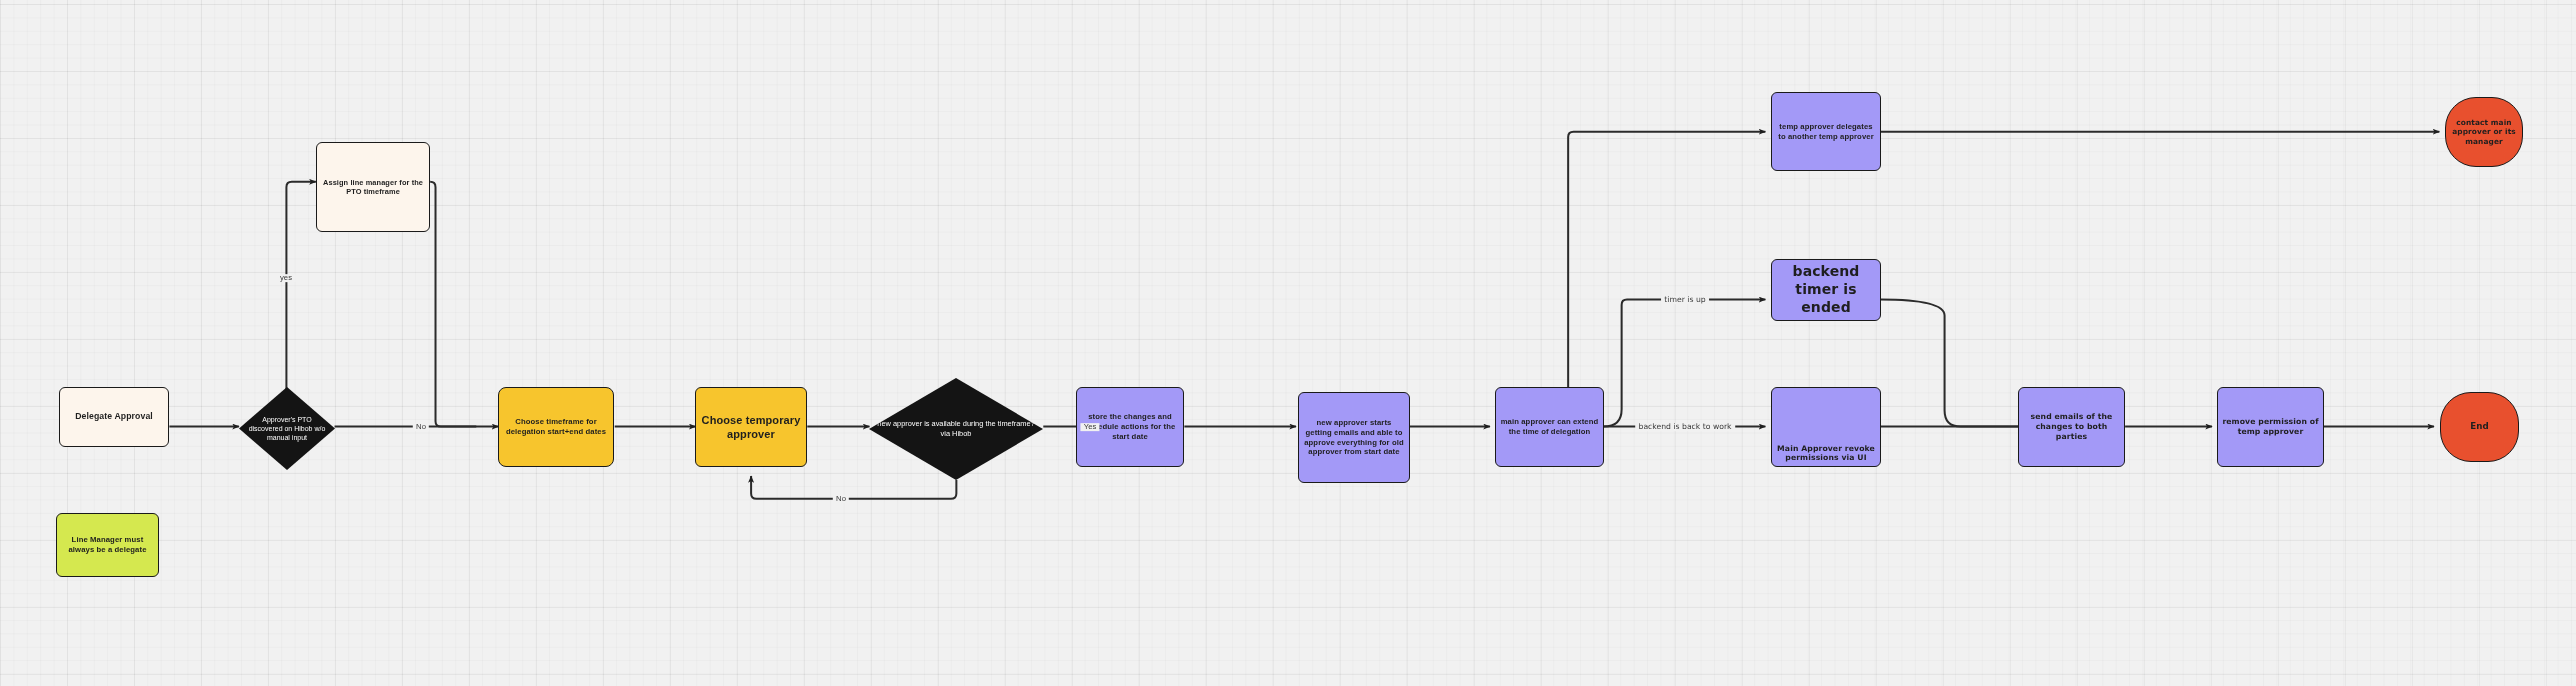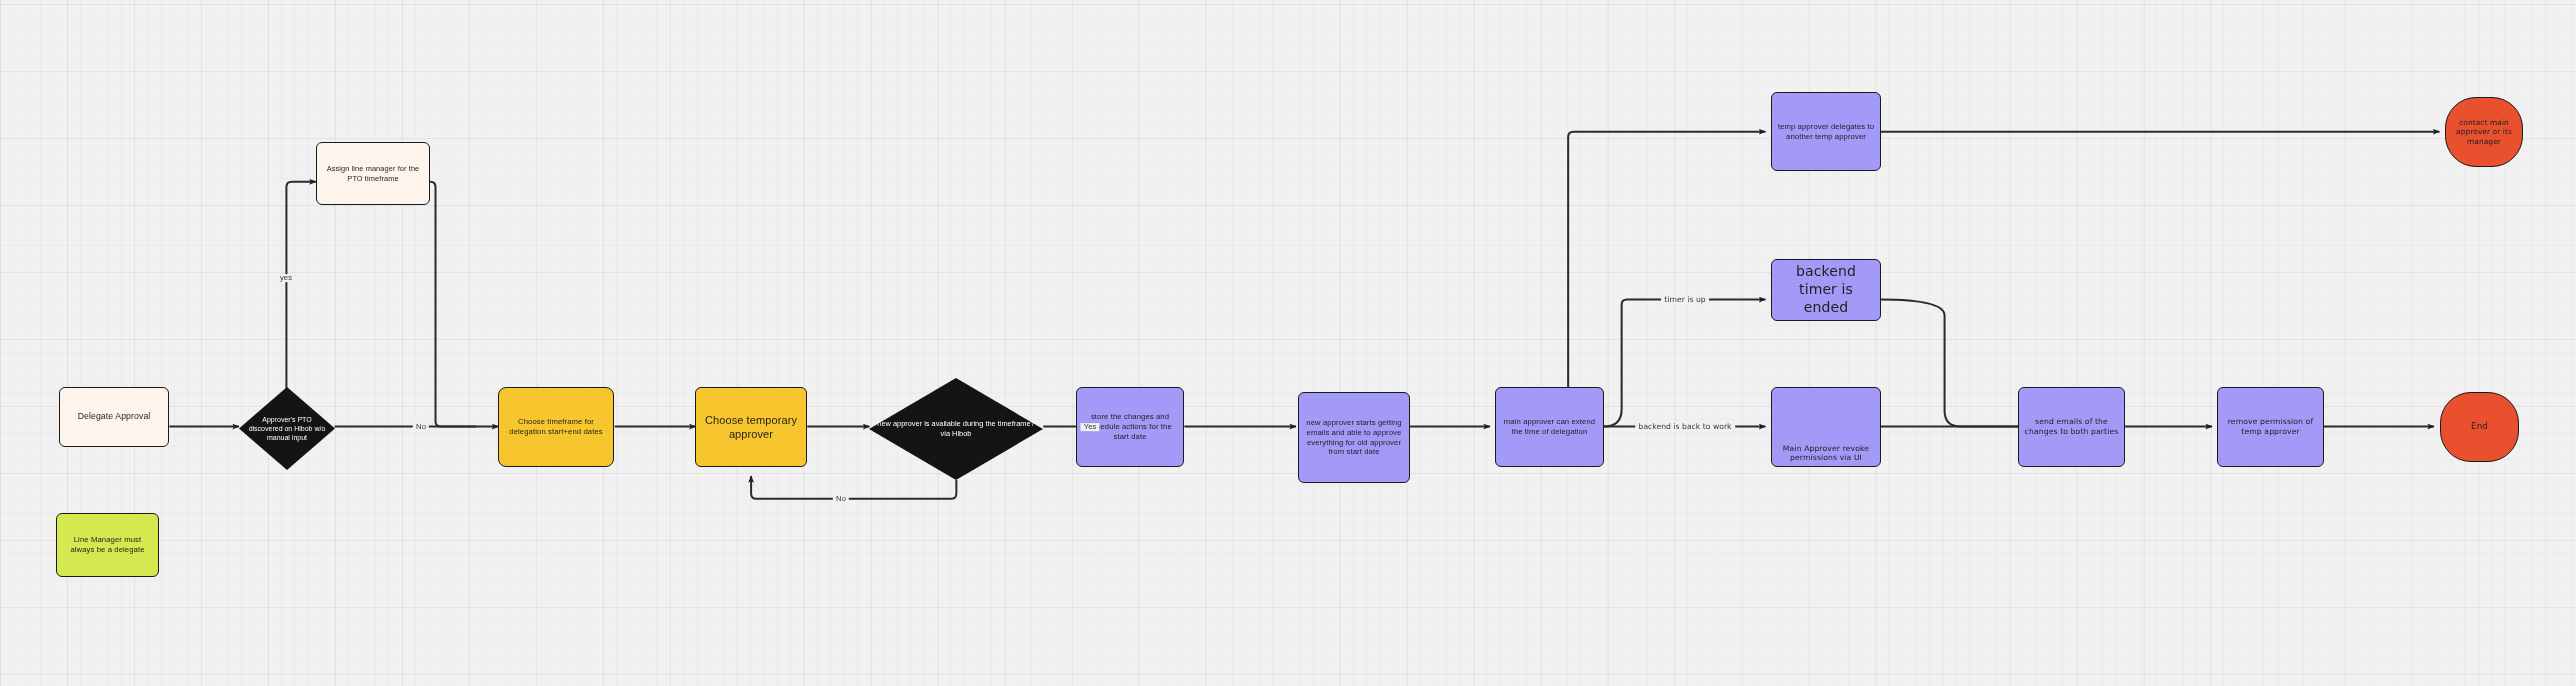--- a/index.html
+++ b/index.html
@@ -21,20 +21,21 @@
   .node{
     position:absolute;
     box-sizing:border-box;
     display:flex;align-items:center;justify-content:center;
     text-align:center;
     border:1.5px solid #1a1a1a;
     color:#1f1f1f;
     line-height:1.28;
     letter-spacing:0.1px;
     padding:2.7px 4px;
+    font-weight:bold;
   }
   .node.rect{border-radius:6px;}
   .node.cream{background:#fdf5ec;}
   .node.yellow{background:#f6c githubColor;}
   .node.yellow{background:#f7c52d;}
   .node.purple{background:#a399f7;}
   .node.green{background:#d5e84f;}
   .node.red{background:#e8502e;border-radius:31px;}
   .node.alt{font-family:"DejaVu Sans",sans-serif;}
   .diamond{
@@ -103,21 +104,21 @@
       <path d="M3178,638 L3308,638" marker-end="url(#ah)"></path>
 
       <path d="M3475,638 L3640,638" marker-end="url(#ah)"></path>
     </g>
   </svg>
 
   <div class="node rect cream" style="left:59px;top:387px;width:110px;height:60px;font-size:8.7px;">
     <span>Delegate Approval</span>
   </div>
 
-  <div class="node rect cream" style="left:316px;top:142px;width:114px;height:63px;font-size:7.4px;">
+  <div class="node rect cream" style="left:316px;top:142px;width:114px;height:90px;font-size:7.4px;">
     <span>Assign line manager for the PTO timeframe</span>
   </div>
 
   <div class="node rect green" style="left:56px;top:513px;width:103px;height:64px;font-size:7.7px;">
     <span>Line Manager must always be a delegate</span>
   </div>
 
   <div class="diamond" style="left:239px;top:387px;width:96px;height:83px;font-size:7px;">
     <span>Approver's PTO discovered on Hibob w/o manual input</span>
   </div>

